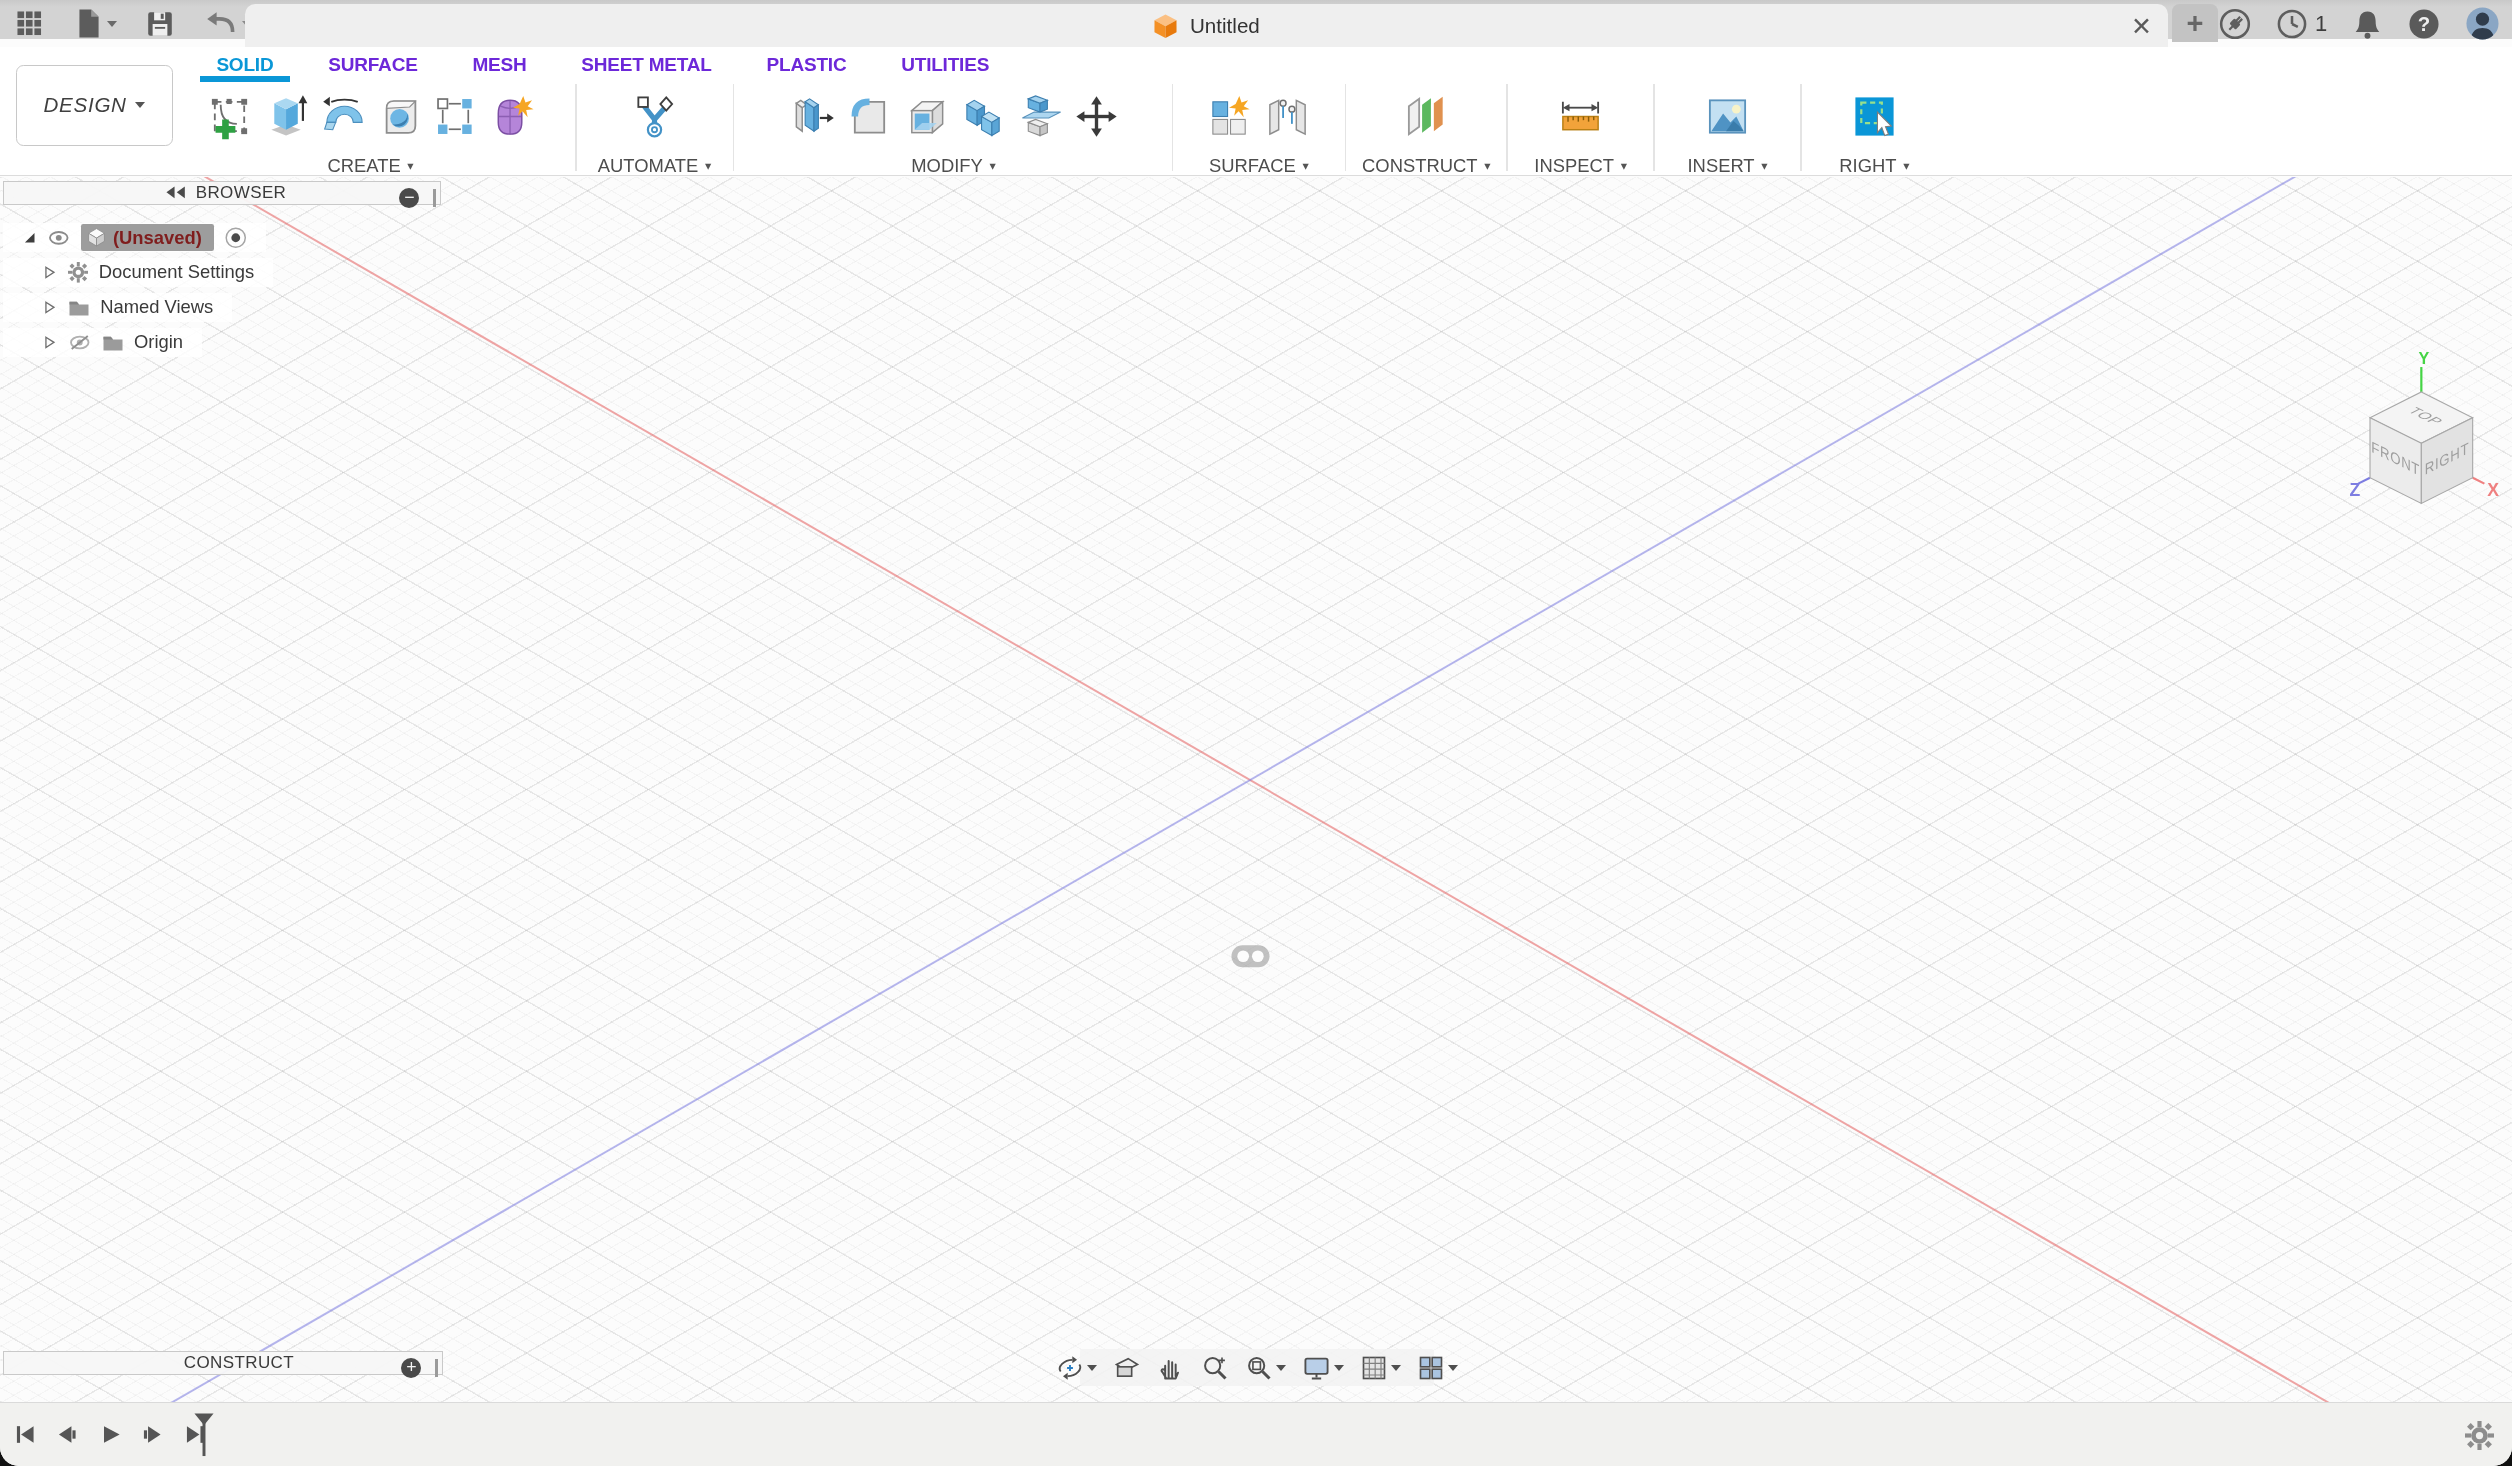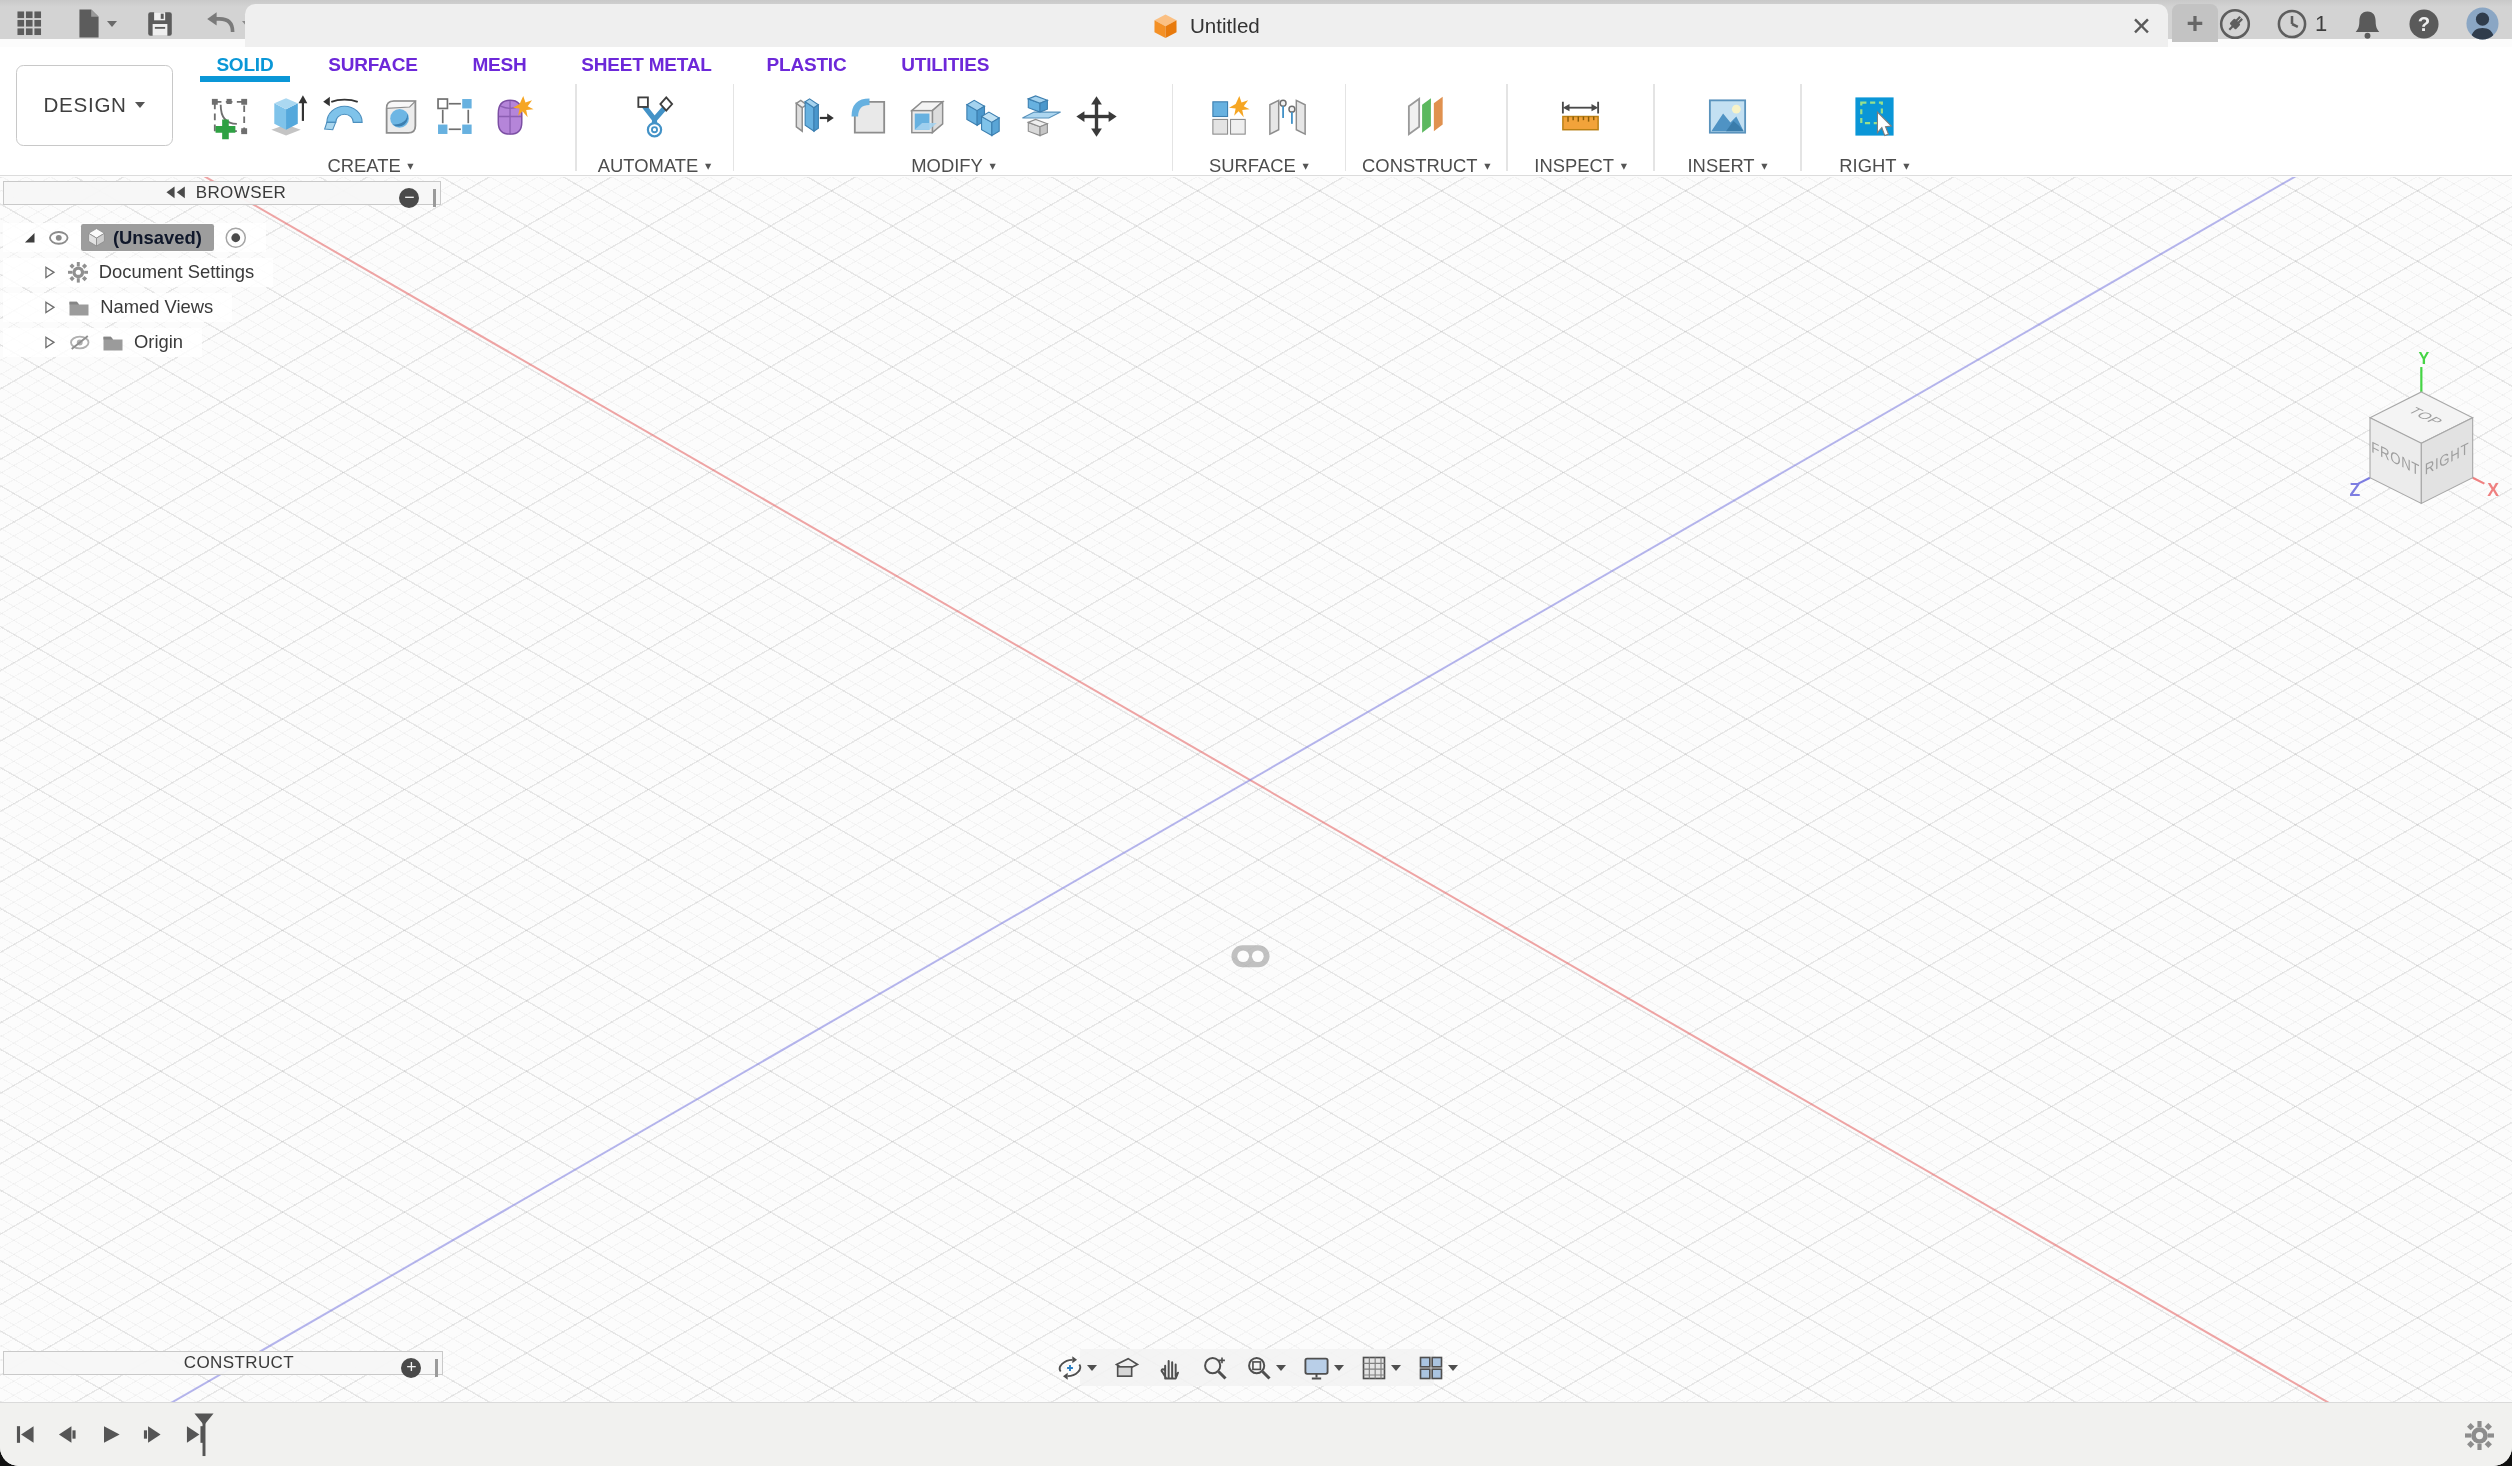--- a/index.html
+++ b/index.html
@@ -23,21 +23,21 @@
                 font-size:29px; color:#666; font-weight:bold; }
   .tb-right { position:absolute; right:11.8px; top:0; height:47px; display:flex; align-items:center; gap:25px; }
   .job-badge { font-size:22px; color:#3d3d3d; margin-left:-17.7px; }
 
   
   .toolbar { position:absolute; left:0; top:47px; width:100%; height:129px; background:#fff;
              border-bottom:1.5px solid #dcdcdc; }
   .design-btn { position:absolute; left:16px; top:17.7px; width:157px; height:81px;
                 border:1.5px solid #c8c8c8; border-radius:7.4px; background:#fff;
                 display:flex; align-items:center; justify-content:center; gap:8.8px;
-                font-size:20.6px; color:#3f3f3f; letter-spacing:0.7px; }
+                font-size:20.6px; color:#3f3f3f; letter-spacing:0.7px;font-style:italic; }
   .ribbon-tabs { position:absolute; left:212px; top:0; height:35px; display:flex; gap:46px; }
   .rtab { position:relative; display:flex; align-items:center; height:100%; padding:0 4.4px;
           font-size:19px; font-weight:700; color:#6d28d9; letter-spacing:-0.2px; }
   .rtab.active { color:#0a97d7; }
   .rtab.active::after { content:''; position:absolute; left:-11.8px; right:-11.8px; bottom:0; height:5.9px; background:#0a97d7; }
   .ribbon-body { position:absolute; left:185px; top:37px; height:91px; display:flex; align-items:flex-start; }
   .grp { display:flex; flex-direction:column; align-items:center; }
   .grp .ics { height:65px; display:flex; align-items:center; justify-content:center; gap:10.3px; }
   .grp .lbl { margin-top:5.9px; font-size:18.4px; color:#4d4d4d; display:flex; align-items:center; gap:6.6px; white-space:nowrap; }
   .arr { font-size:12.5px; color:#555; }
@@ -67,21 +67,21 @@
                 display:flex; align-items:center; justify-content:center; font-size:17.7px; line-height:1;
                 position:absolute; right:20.6px; top:5.9px; }
   .grip { position:absolute; right:4.4px; top:7.4px; width:2.2px; height:17.7px; background:#9a9a9a; }
   .tree { position:absolute; left:2.9px; top:221px; }
   .trow { display:flex; align-items:center; height:29px; margin-bottom:5.9px; width:max-content;
           background:rgba(255,255,255,0.82); padding-right:19px; }
   .trow .dis { margin-left:19px; margin-right:10.3px; width:14.7px; display:flex; }
   .trow.child .dis { margin-left:40px; }
   .hl { display:flex; align-items:center; gap:7.4px; background:#9d9d9d; border-radius:2.2px;
         height:26.5px; padding:0 11.8px 0 5.9px; }
-  .hl .tlabel { color:#0f172a; font-weight:700; }
+  .hl .tlabel { color:#7f1d1d; font-weight:700; }
   .tlabel { font-size:18.4px; color:#3a3a3a; }
   .ticon { display:flex; margin-right:10.3px; }
 
   
   .viewcube { position:absolute; left:2348px; top:175px; }
 
   
   .navbar { position:absolute; left:1080px; top:1172px; width:354px; height:37px;
             background:rgba(243,243,243,0.88); border-radius:2.9px;
             display:flex; align-items:center; justify-content:center; gap:7.4px; }

